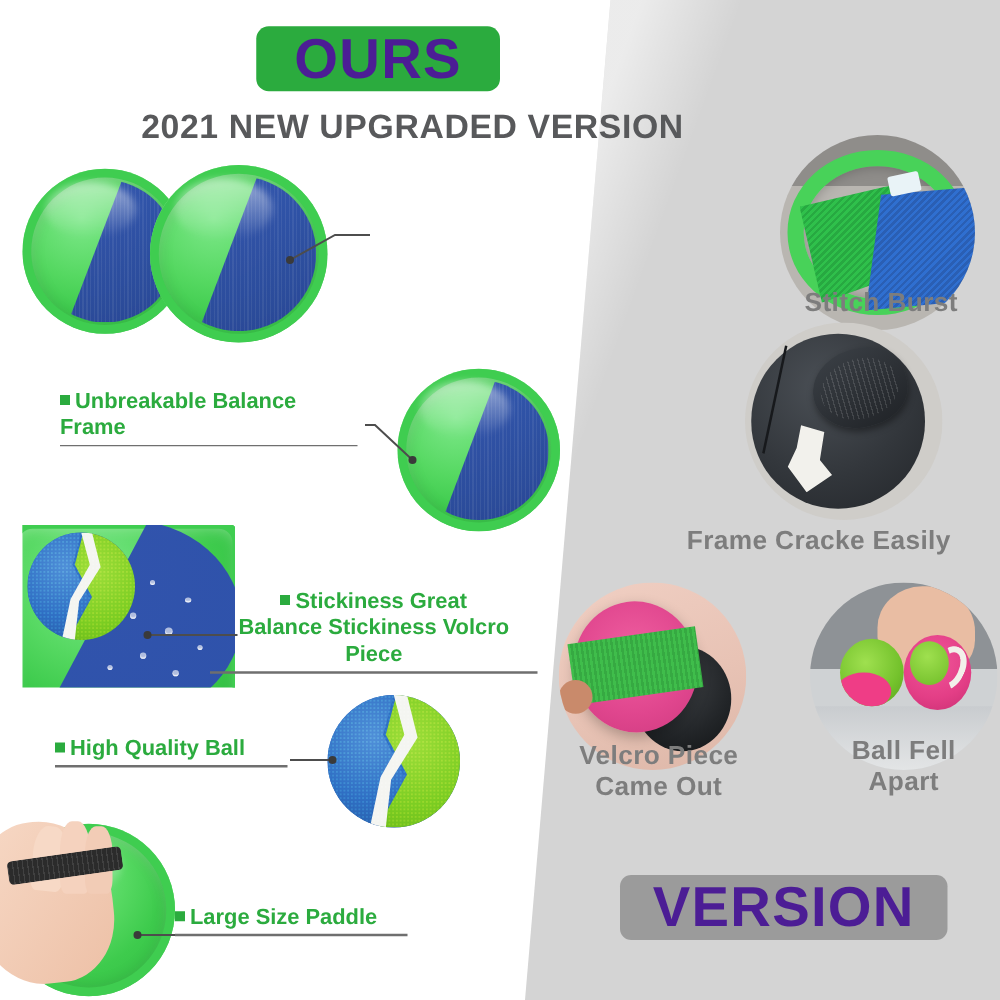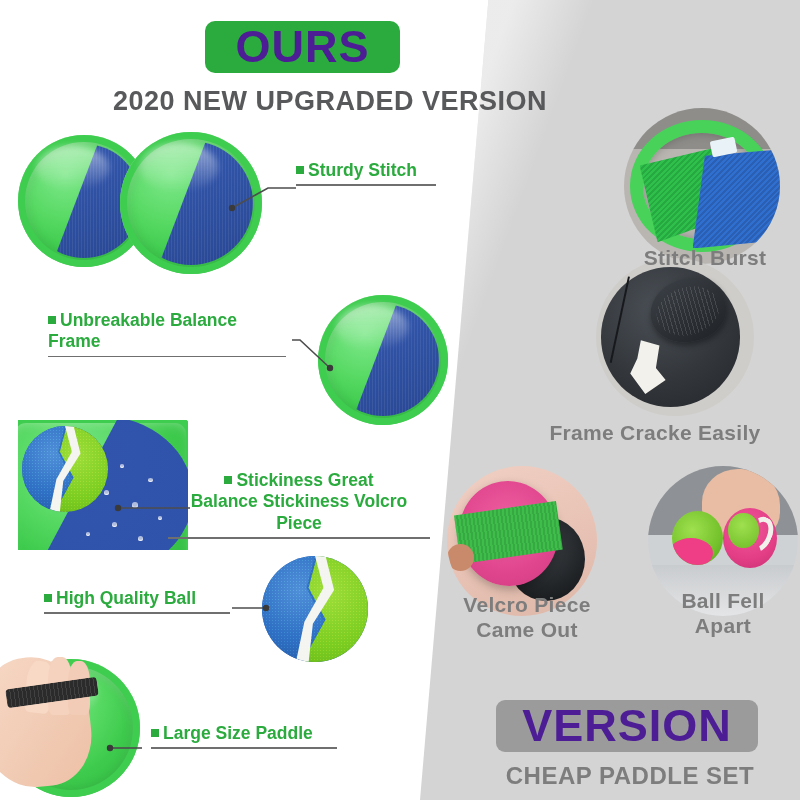--- a/index.html
+++ b/index.html
@@ -378,60 +378,55 @@
     <path d="M266,608 L232,608" stroke="#4d4d4d" stroke-width="1.6" fill="none"></path>
     <circle cx="266" cy="608" r="3.2" fill="#3a3a3a"></circle>
 
     <path d="M110,748 L142,748" stroke="#4d4d4d" stroke-width="1.6" fill="none"></path>
     <circle cx="110" cy="748" r="3.2" fill="#3a3a3a"></circle>
   </svg>
 
   <div class="badge" id="ours-badge">
     <span>OURS</span>
   </div>
-  <div id="ours-subtitle">2020 NEW UPGRADED VERSION</div>
-
-  <div class="ann" style="left:296px; top:160px; width:140px;">
-    <span class="bullet"></span><span>Sturdy Stitch</span>
-    <span class="rule" style="width:140px;"></span>
-  </div>
+  <div id="ours-subtitle">2021 NEW UPGRADED VERSION</div>
+
 
   <div class="ann" style="left:48px; top:310px; width:238px;">
     <span class="bullet"></span><span>Unbreakable Balance Frame</span>
     <span class="rule" style="width:238px;"></span>
   </div>
 
   <div class="ann" style="left:168px; top:470px; width:262px; text-align:center;">
     <span><span class="bullet"></span><span>Stickiness Great</span></span><br>
     <span>Balance Stickiness Volcro Piece</span>
     <span class="rule" style="width:262px;"></span>
   </div>
 
   <div class="ann" style="left:44px; top:588px; width:186px;">
     <span class="bullet"></span><span>High Quality Ball</span>
     <span class="rule" style="width:186px;"></span>
   </div>
 
-  <div class="ann" style="left:140px; top:723px; width:186px;padding-left:11px;">
+  <div class="ann" style="left:140px; top:723px; width:186px;">
     <span class="bullet"></span><span>Large Size Paddle</span>
     <span class="rule" style="width:186px;"></span>
   </div>
 
-  <div class="glabel" style="left:610px; top:245px; width:190px;">Stitch Burst</div>
+  <div class="glabel" style="left:610px; top:230px; width:190px;">Stitch Burst</div>
 
   <div class="glabel" style="left:515px; top:420px; width:280px;">Frame Cracke  Easily</div>
 
   <div class="glabel" style="left:452px; top:592px; width:150px;">
     <span>Velcro Piece</span><br>
     <span>Came Out</span>
   </div>
 
   <div class="glabel" style="left:653px; top:588px; width:140px;">
     <span>Ball Fell</span><br>
     <span>Apart</span>
   </div>
 
   <div class="badge" id="others-badge">
     <span>VERSION</span>
   </div>
-  <div id="others-subtitle">CHEAP PADDLE SET</div>
 
 </div>
 
 </body></html>

